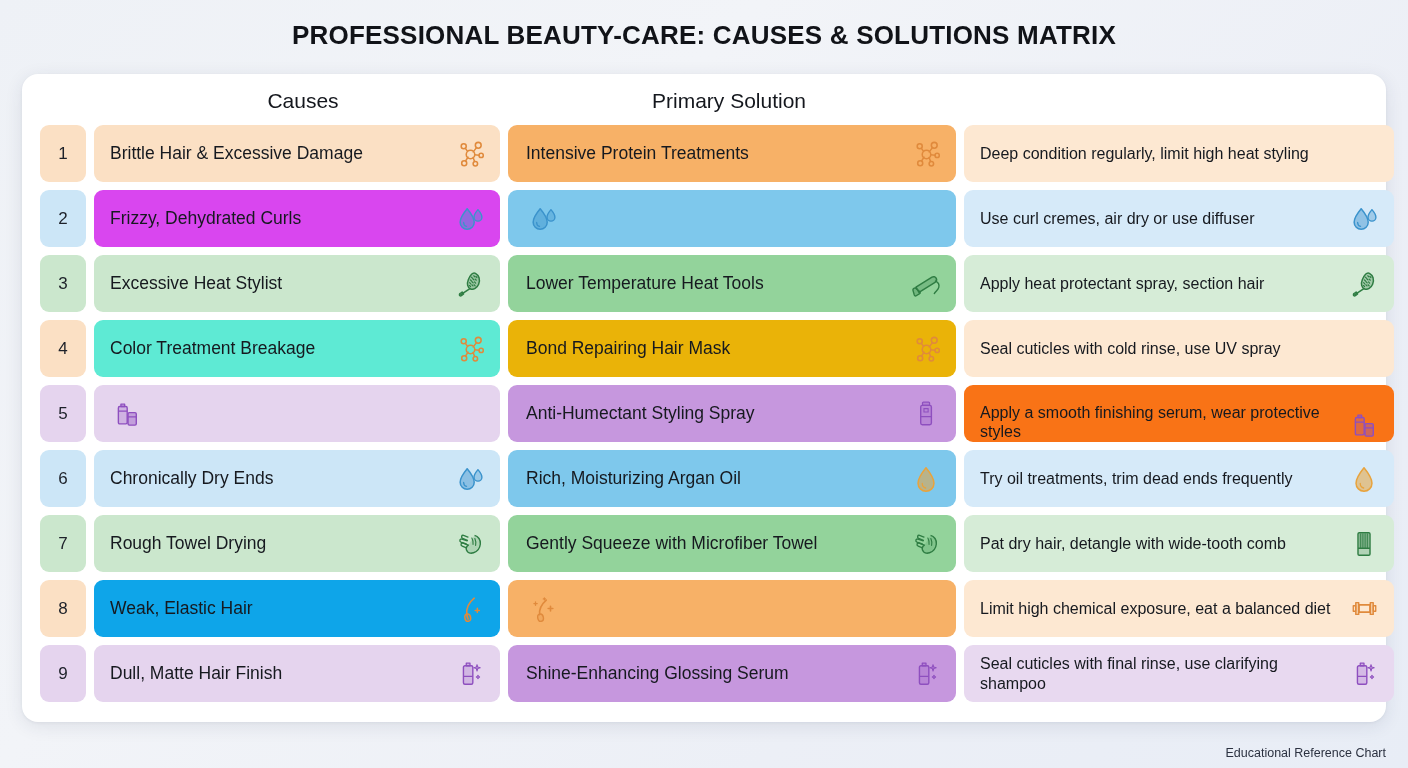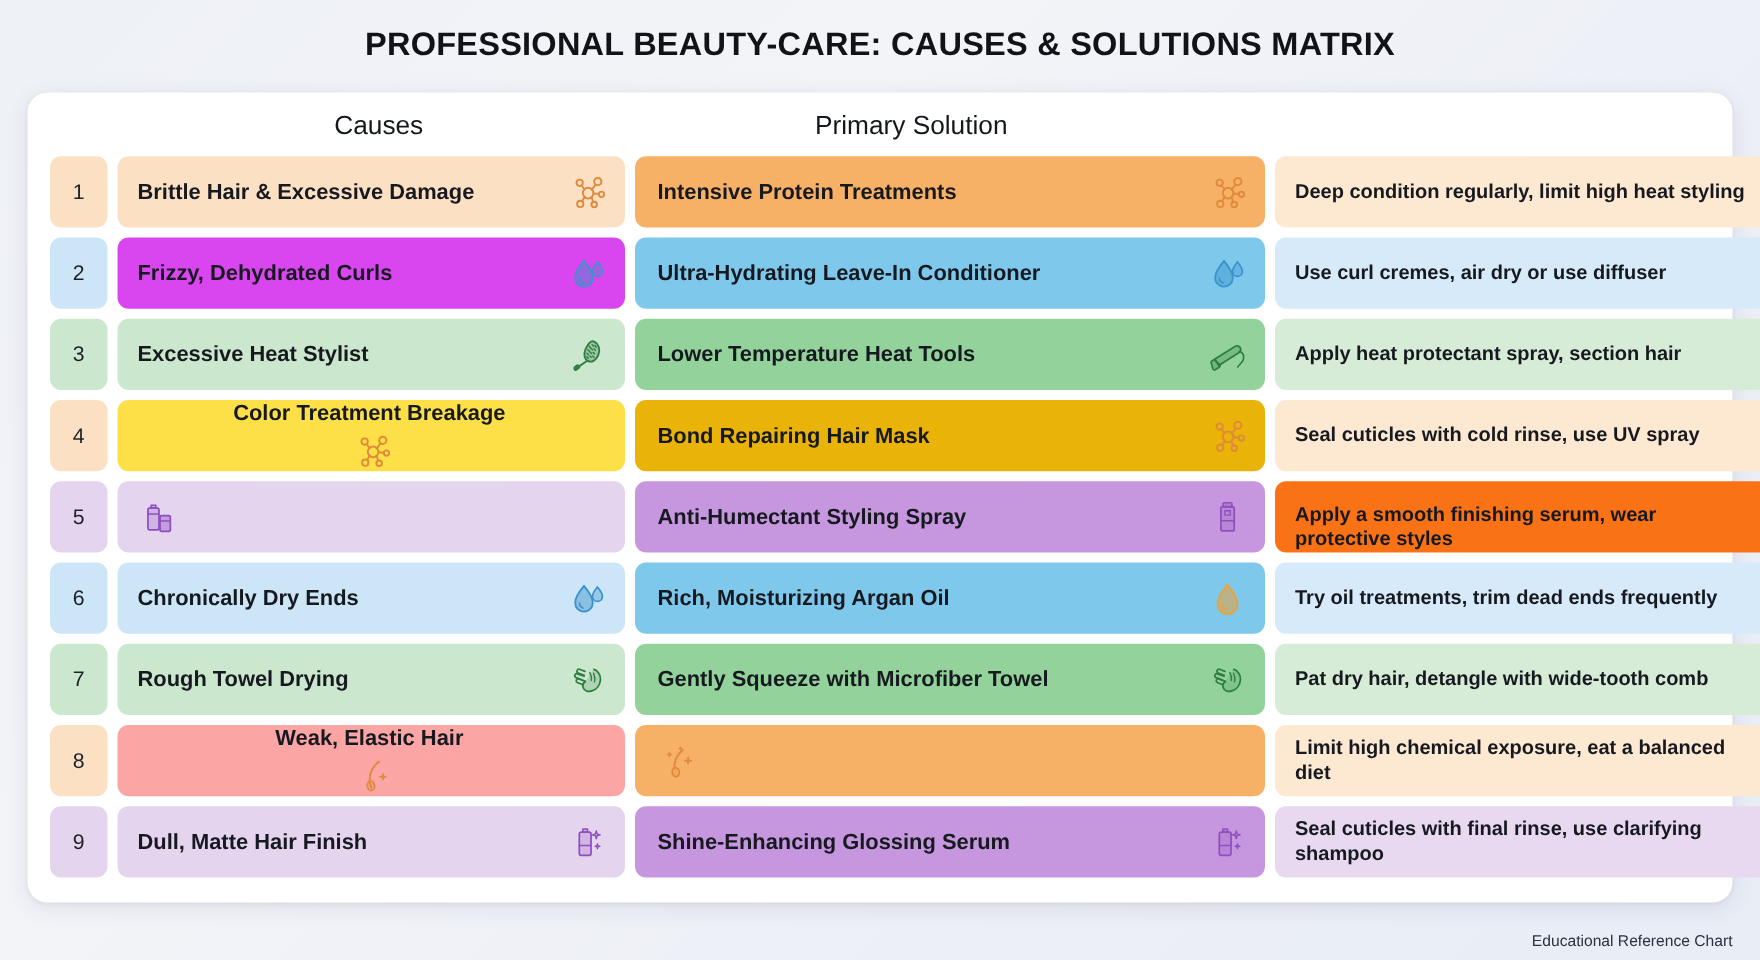--- a/index.html
+++ b/index.html
@@ -81,24 +81,23 @@
   }
 
   .gap { width: 8px; flex: none; }
 
   .cell {
     border-radius: 9px;
     display: flex;
     align-items: center;
     padding: 0 13px 0 16px;
     overflow: hidden;
-    font-weight: bold;
   }
   .c1 { width: 406px; flex: none; }
-  .c2 { width: 504px; flex: none; padding-left: 18px; }
+  .c2 { width: 448px; flex: none; padding-left: 18px; }
   .c3 { width: 430px; flex: none; }
 
   .cell-text {
     flex: 1 1 auto;
     font-size: 17px;
     color: #16191f;
     line-height: 1.22;
     padding-right: 6px;
   }
   .c1 .cell-text { font-size: 17.5px; }
@@ -187,21 +186,20 @@
           <div class="cell-icon">
             <svg viewBox="0 0 32 32" width="30" height="30">
               <path d="M13 5 C13 5 5.5 14 5.5 19.4 C5.5 23.7 8.9 27 13 27 C17.1 27 20.5 23.7 20.5 19.4 C20.5 14 13 5 13 5 Z" fill="#3b93cc" fill-opacity="0.45" stroke="#3b93cc" stroke-width="1.6" stroke-linejoin="round"></path>
               <path d="M9.2 19.6 C9.2 21.6 10.5 23.3 12.3 23.9" fill="none" stroke="#3b93cc" stroke-width="1.4" stroke-linecap="round"></path>
               <path d="M24.5 6 C24.5 6 20.3 11 20.3 14 C20.3 16.4 22.2 18.3 24.5 18.3 C26.8 18.3 28.7 16.4 28.7 14 C28.7 11 24.5 6 24.5 6 Z" fill="#3b93cc" fill-opacity="0.35" stroke="#3b93cc" stroke-width="1.5" stroke-linejoin="round"></path>
             </svg>
           </div>
         </div>
         <div class="gap"></div>
         <div class="cell c2" style="background: rgb(126, 200, 236);">
-          <div class="cell-text">Ultra-Hydrating Leave-In Conditioner</div>
           <div class="cell-icon">
             <svg viewBox="0 0 32 32" width="30" height="30">
               <path d="M13 5 C13 5 5.5 14 5.5 19.4 C5.5 23.7 8.9 27 13 27 C17.1 27 20.5 23.7 20.5 19.4 C20.5 14 13 5 13 5 Z" fill="#3b93cc" fill-opacity="0.45" stroke="#3b93cc" stroke-width="1.6" stroke-linejoin="round"></path>
               <path d="M9.2 19.6 C9.2 21.6 10.5 23.3 12.3 23.9" fill="none" stroke="#3b93cc" stroke-width="1.4" stroke-linecap="round"></path>
               <path d="M24.5 6 C24.5 6 20.3 11 20.3 14 C20.3 16.4 22.2 18.3 24.5 18.3 C26.8 18.3 28.7 16.4 28.7 14 C28.7 11 24.5 6 24.5 6 Z" fill="#3b93cc" fill-opacity="0.35" stroke="#3b93cc" stroke-width="1.5" stroke-linejoin="round"></path>
             </svg>
           </div>
         </div>
         <div class="gap"></div>
         <div class="cell c3" style="background: rgb(214, 234, 249);">
@@ -249,21 +247,21 @@
               <path d="M15.5 21.1 L6.2 27.4" fill="none" stroke="#2f7d43" stroke-width="1.6" stroke-linecap="round" stroke-linejoin="round"></path>
               <path d="M5.2 28.6 C4.4 27.8 4.6 26.6 5.4 26.1 L7.6 24.6 L9.2 26.6 L7.1 28.3 C6.4 28.9 5.8 29.1 5.2 28.6 Z" fill="#2f7d43" fill-opacity="0.30" stroke="#2f7d43" stroke-width="1.5" stroke-linejoin="round"></path>
               <path d="M17.4 8.6 L18.6 9.8 M20 7.2 L21.2 8.4 M22.4 8 L23.4 9.2 M16.4 11.6 L17.6 12.8 M19 10.4 L20.2 11.6 M21.6 10.8 L22.7 12 M15.6 14.6 L16.8 15.8 M18.2 13.6 L19.4 14.8 M20.8 13.8 L22 15 M15.4 17.6 L16.6 18.7 M18 16.8 L19.2 18 M20.4 16.8 L21.5 18" fill="none" stroke="#2f7d43" stroke-width="1.25" stroke-linecap="round"></path>
             </svg>
           </div>
         </div>
       </div>
       <div class="row">
         <div class="num-badge" style="background: rgb(251, 224, 196);">4</div>
         <div class="gap"></div>
-        <div class="cell c1" style="background: #fde047; flex-direction: column;">
+        <div class="cell c1" style="background: #5eead4;">
           <div class="cell-text">Color Treatment Breakage</div>
           <div class="cell-icon">
             <svg viewBox="0 0 32 32" width="31" height="31">
               <circle cx="16" cy="17" r="4.4" fill="none" stroke="#e08a3c" stroke-width="1.6" stroke-linecap="round" stroke-linejoin="round"></circle>
               <circle cx="9" cy="8.5" r="2.6" fill="none" stroke="#e08a3c" stroke-width="1.6" stroke-linecap="round" stroke-linejoin="round"></circle>
               <circle cx="24" cy="7.5" r="3" fill="none" stroke="#e08a3c" stroke-width="1.6" stroke-linecap="round" stroke-linejoin="round"></circle>
               <circle cx="27" cy="18" r="2.2" fill="none" stroke="#e08a3c" stroke-width="1.6" stroke-linecap="round" stroke-linejoin="round"></circle>
               <circle cx="9.5" cy="26" r="2.6" fill="none" stroke="#e08a3c" stroke-width="1.6" stroke-linecap="round" stroke-linejoin="round"></circle>
               <circle cx="21" cy="26.5" r="2.3" fill="none" stroke="#e08a3c" stroke-width="1.6" stroke-linecap="round" stroke-linejoin="round"></circle>
               <path d="M13 13.8 L10.7 10.7 M18.8 14.3 L22 10.2 M20.4 17.3 L24.8 17.7 M13.4 19.8 L11 23.7 M18.7 20.2 L20.2 24.3" fill="none" stroke="#e08a3c" stroke-width="1.6" stroke-linecap="round" stroke-linejoin="round"></path>
@@ -401,21 +399,21 @@
               <path d="M11 4 L21 4 C21.8 4 22.4 4.6 22.4 5.4 L22.4 26.6 C22.4 27.4 21.8 28 21 28 L11 28 C10.2 28 9.6 27.4 9.6 26.6 L9.6 5.4 C9.6 4.6 10.2 4 11 4 Z" fill="#2f7d43" fill-opacity="0.22" stroke="#2f7d43" stroke-width="1.55" stroke-linejoin="round"></path>
               <path d="M9.7 20.5 L22.3 20.5" fill="none" stroke="#2f7d43" stroke-width="1.4"></path>
               <path d="M12 5.2 L12 19.6 M14 5.2 L14 19.6 M16 5.2 L16 19.6 M18 5.2 L18 19.6 M20 5.2 L20 19.6" fill="none" stroke="#2f7d43" stroke-width="1.25" stroke-linecap="round"></path>
             </svg>
           </div>
         </div>
       </div>
       <div class="row">
         <div class="num-badge" style="background: rgb(251, 224, 196);">8</div>
         <div class="gap"></div>
-        <div class="cell c1" style="background: #fca5a5; flex-direction: column;">
+        <div class="cell c1" style="background: #0ea5e9;">
           <div class="cell-text">Weak, Elastic Hair</div>
           <div class="cell-icon">
             <svg viewBox="0 0 32 32" width="30" height="30">
               <path d="M20.5 4.5 C15 9 12 15.5 12.6 21.5" fill="none" stroke="#e08a3c" stroke-width="1.7" stroke-linecap="round"></path>
               <path d="M12.6 21.5 C12.9 24.7 14 26.8 14 26.8" fill="none" stroke="#e08a3c" stroke-width="1.7" stroke-linecap="round"></path>
               <ellipse cx="13.6" cy="25.2" rx="3.1" ry="4" transform="rotate(-12 13.6 25.2)" fill="#e08a3c" fill-opacity="0.22" stroke="#e08a3c" stroke-width="1.5"></ellipse>
               <path d="M21.5 17.5 L26 17.5 M23.8 15.2 L23.8 19.8" fill="none" stroke="#e08a3c" stroke-width="1.6" stroke-linecap="round"></path>
             </svg>
           </div>
         </div>

